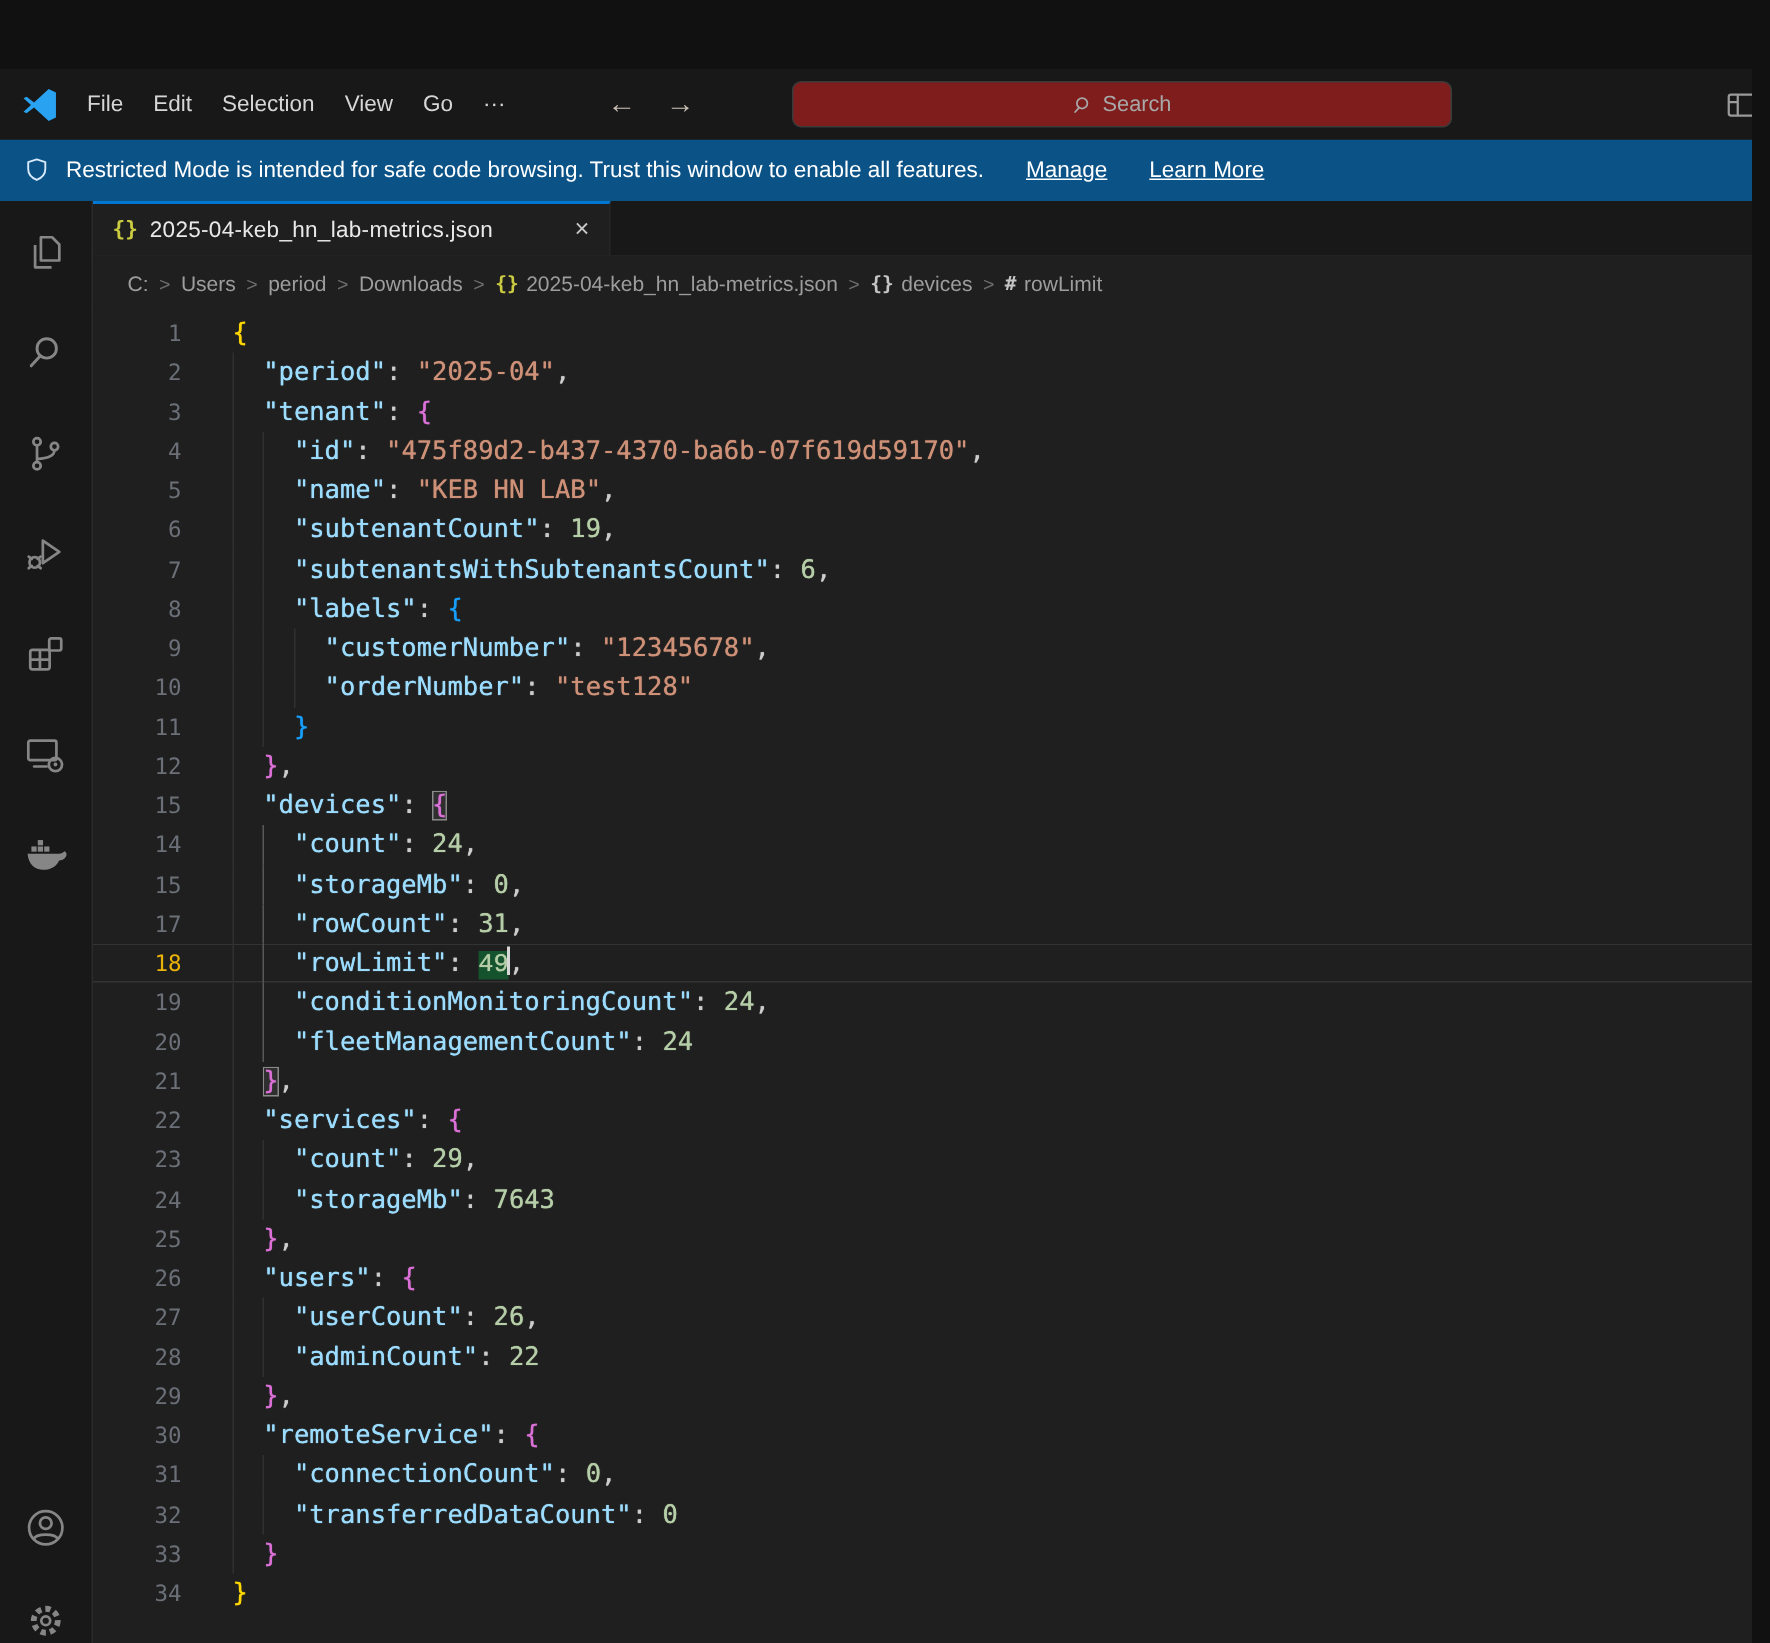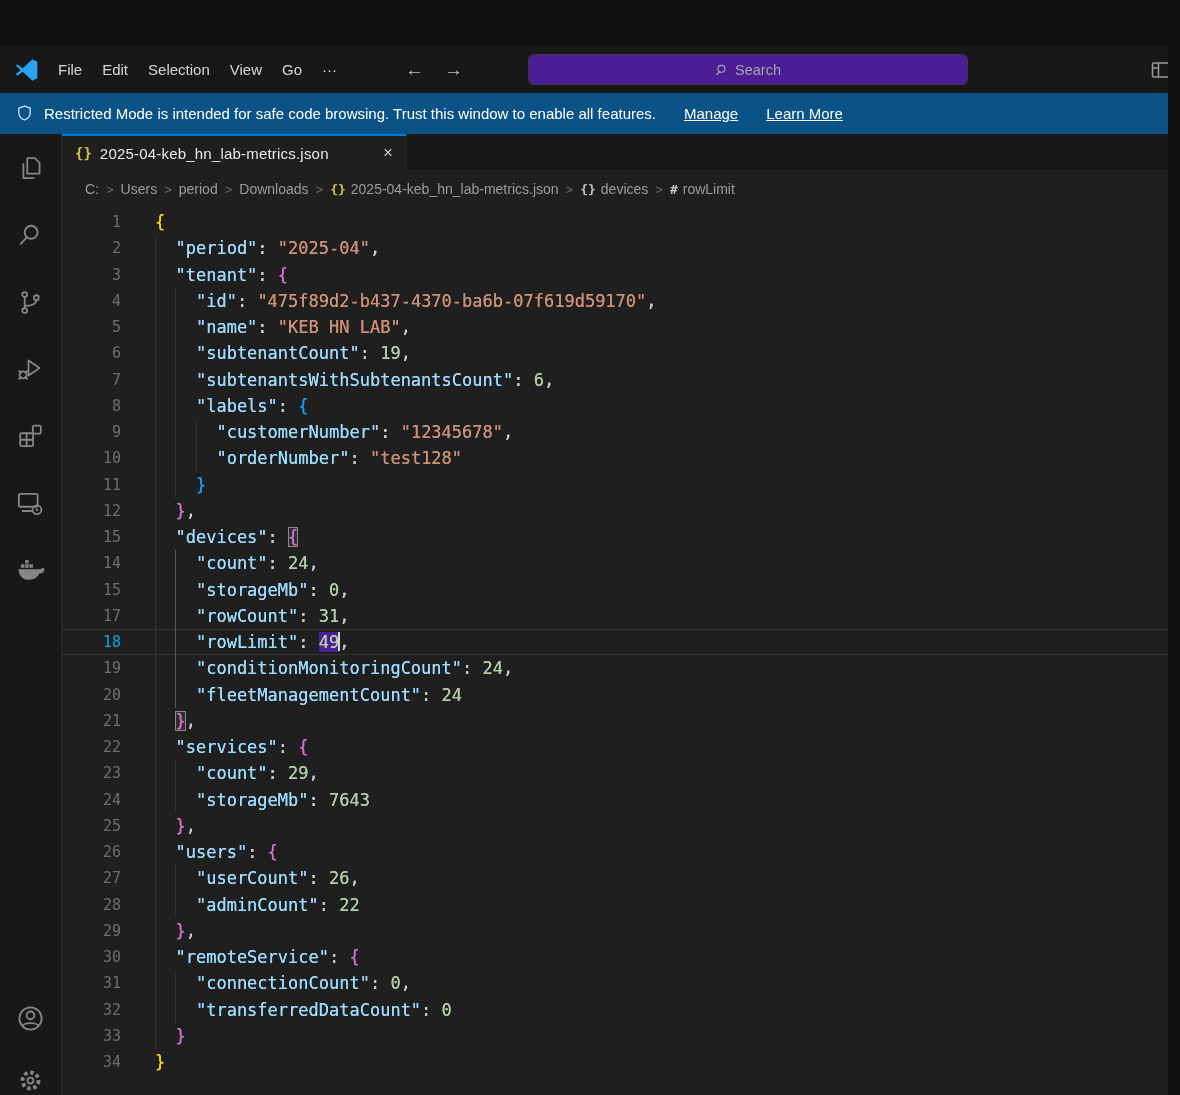--- a/index.html
+++ b/index.html
@@ -11,21 +11,21 @@
   }
   
   .titlebar { position:relative; height:47px; background:#181818; display:flex; align-items:center; }
   .vslogo { width:27px; height:27px; margin-left:13px; flex:0 0 auto; }
   .menubar { display:flex; align-items:center; margin-left:8px; }
   .menu-item { padding:4px 10px; font-size:15px; color:#d6d6d6; border-radius:5px; cursor:default; }
   .navarrows { display:flex; gap:20px; margin-left:58px; font-size:19px; color:#c9c0b4; }
   .navarrows span { cursor:default; }
   .searchbox {
     position:absolute; left:528px; top:8px; width:440px; height:31px;
-    background:#4c1d95; border:1px solid #3b3b3b; border-radius:6px;
+    background:#7f1d1d; border:1px solid #3b3b3b; border-radius:6px;
     display:flex; align-items:center; justify-content:center; gap:6px;
     color:#a8a8a8; font-size:14.5px;
   }
   .searchbox svg { width:14px; height:14px; color:#a8a8a8; }
   .tb-right { position:absolute; right:-7px; top:12px; width:26px; height:26px; color:#9a9a9a; }
   .tb-right svg { width:24px; height:24px; }
   
   .banner {
     height:41px; background:var(--banner,#0b5287); display:flex; align-items:center;
     color:#ffffff; font-size:15px; padding-left:15px;
@@ -61,33 +61,33 @@
   }
   .bc-item { display:flex; align-items:center; cursor:pointer; }
   .bc-sep { margin:0 7px; color:#6e6e6e; font-size:13px; }
   .bc-ico { font-family:"DejaVu Sans Mono",monospace; font-weight:bold; font-size:13px; margin-right:5px; }
   
   .editor { flex:1; background:#1f1f1f; padding-top:2px; overflow:hidden; position:relative;
     font-family:"DejaVu Sans Mono", monospace; font-size:17px; }
   .line { display:flex; height:26.25px; line-height:26.25px; position:relative; }
   .line.current { box-shadow: inset 0 1px 0 #333333, inset 0 -1px 0 #333333; }
   .ln { flex:0 0 85px; text-align:right; padding-right:26px; color:#6b7078; font-size:15px; }
-  .line.current .ln { color:#0ea5e9; }
+  .line.current .ln { color:#eab308; }
   .code { flex:1; padding-left:8px; white-space:pre; }
   .code span { text-shadow:0 0 .6px currentColor; }
   .g { display:inline-block; width:2ch; height:26.25px; vertical-align:top; border-left:1px solid #303030; text-shadow:none !important; }
   .g.active { border-left-color:#585858; }
   .key { color:var(--key,#9cdcfe); }
   .str { color:var(--string,#ce9178); }
   .num { color:var(--number,#b5cea8); }
   .pn  { color:var(--punct,#cccccc); }
   .b1  { color:var(--b1,#ffd700); }
   .b2  { color:var(--b2,#da70d6); }
   .b3  { color:var(--b3,#179fff); }
-  .hl  { background:#4c1d95; }
+  .hl  { background:#14532d;font-family:Liberation Mono, monospace; }
   .match { box-shadow:inset 0 0 0 1px #8a8a8a; background:rgba(130,130,130,.16); }
   .cursor { display:inline-block; width:2px; height:19px; background:#d7d7d7; vertical-align:-3px; margin:0 -1px; text-shadow:none !important; }
   
   .statusbar {
     position:absolute; left:0; right:0; bottom:0; height:23px; background:#181818;
     border-top:1px solid #2b2b2b; display:flex; align-items:stretch; font-size:13px; color:#d0d0d0;text-align:center;
   }
   .sb-remote { width:38px; background:var(--accent,#0078d4); color:#ffffff; display:flex; align-items:center; justify-content:center; cursor:pointer; }
   .sb-remote svg { width:15px; height:15px; }
   .sb-restricted { margin-left:7px; background:#373737; display:flex; align-items:center; gap:6px; padding:0 10px; color:#e2e2e2; cursor:pointer; }

